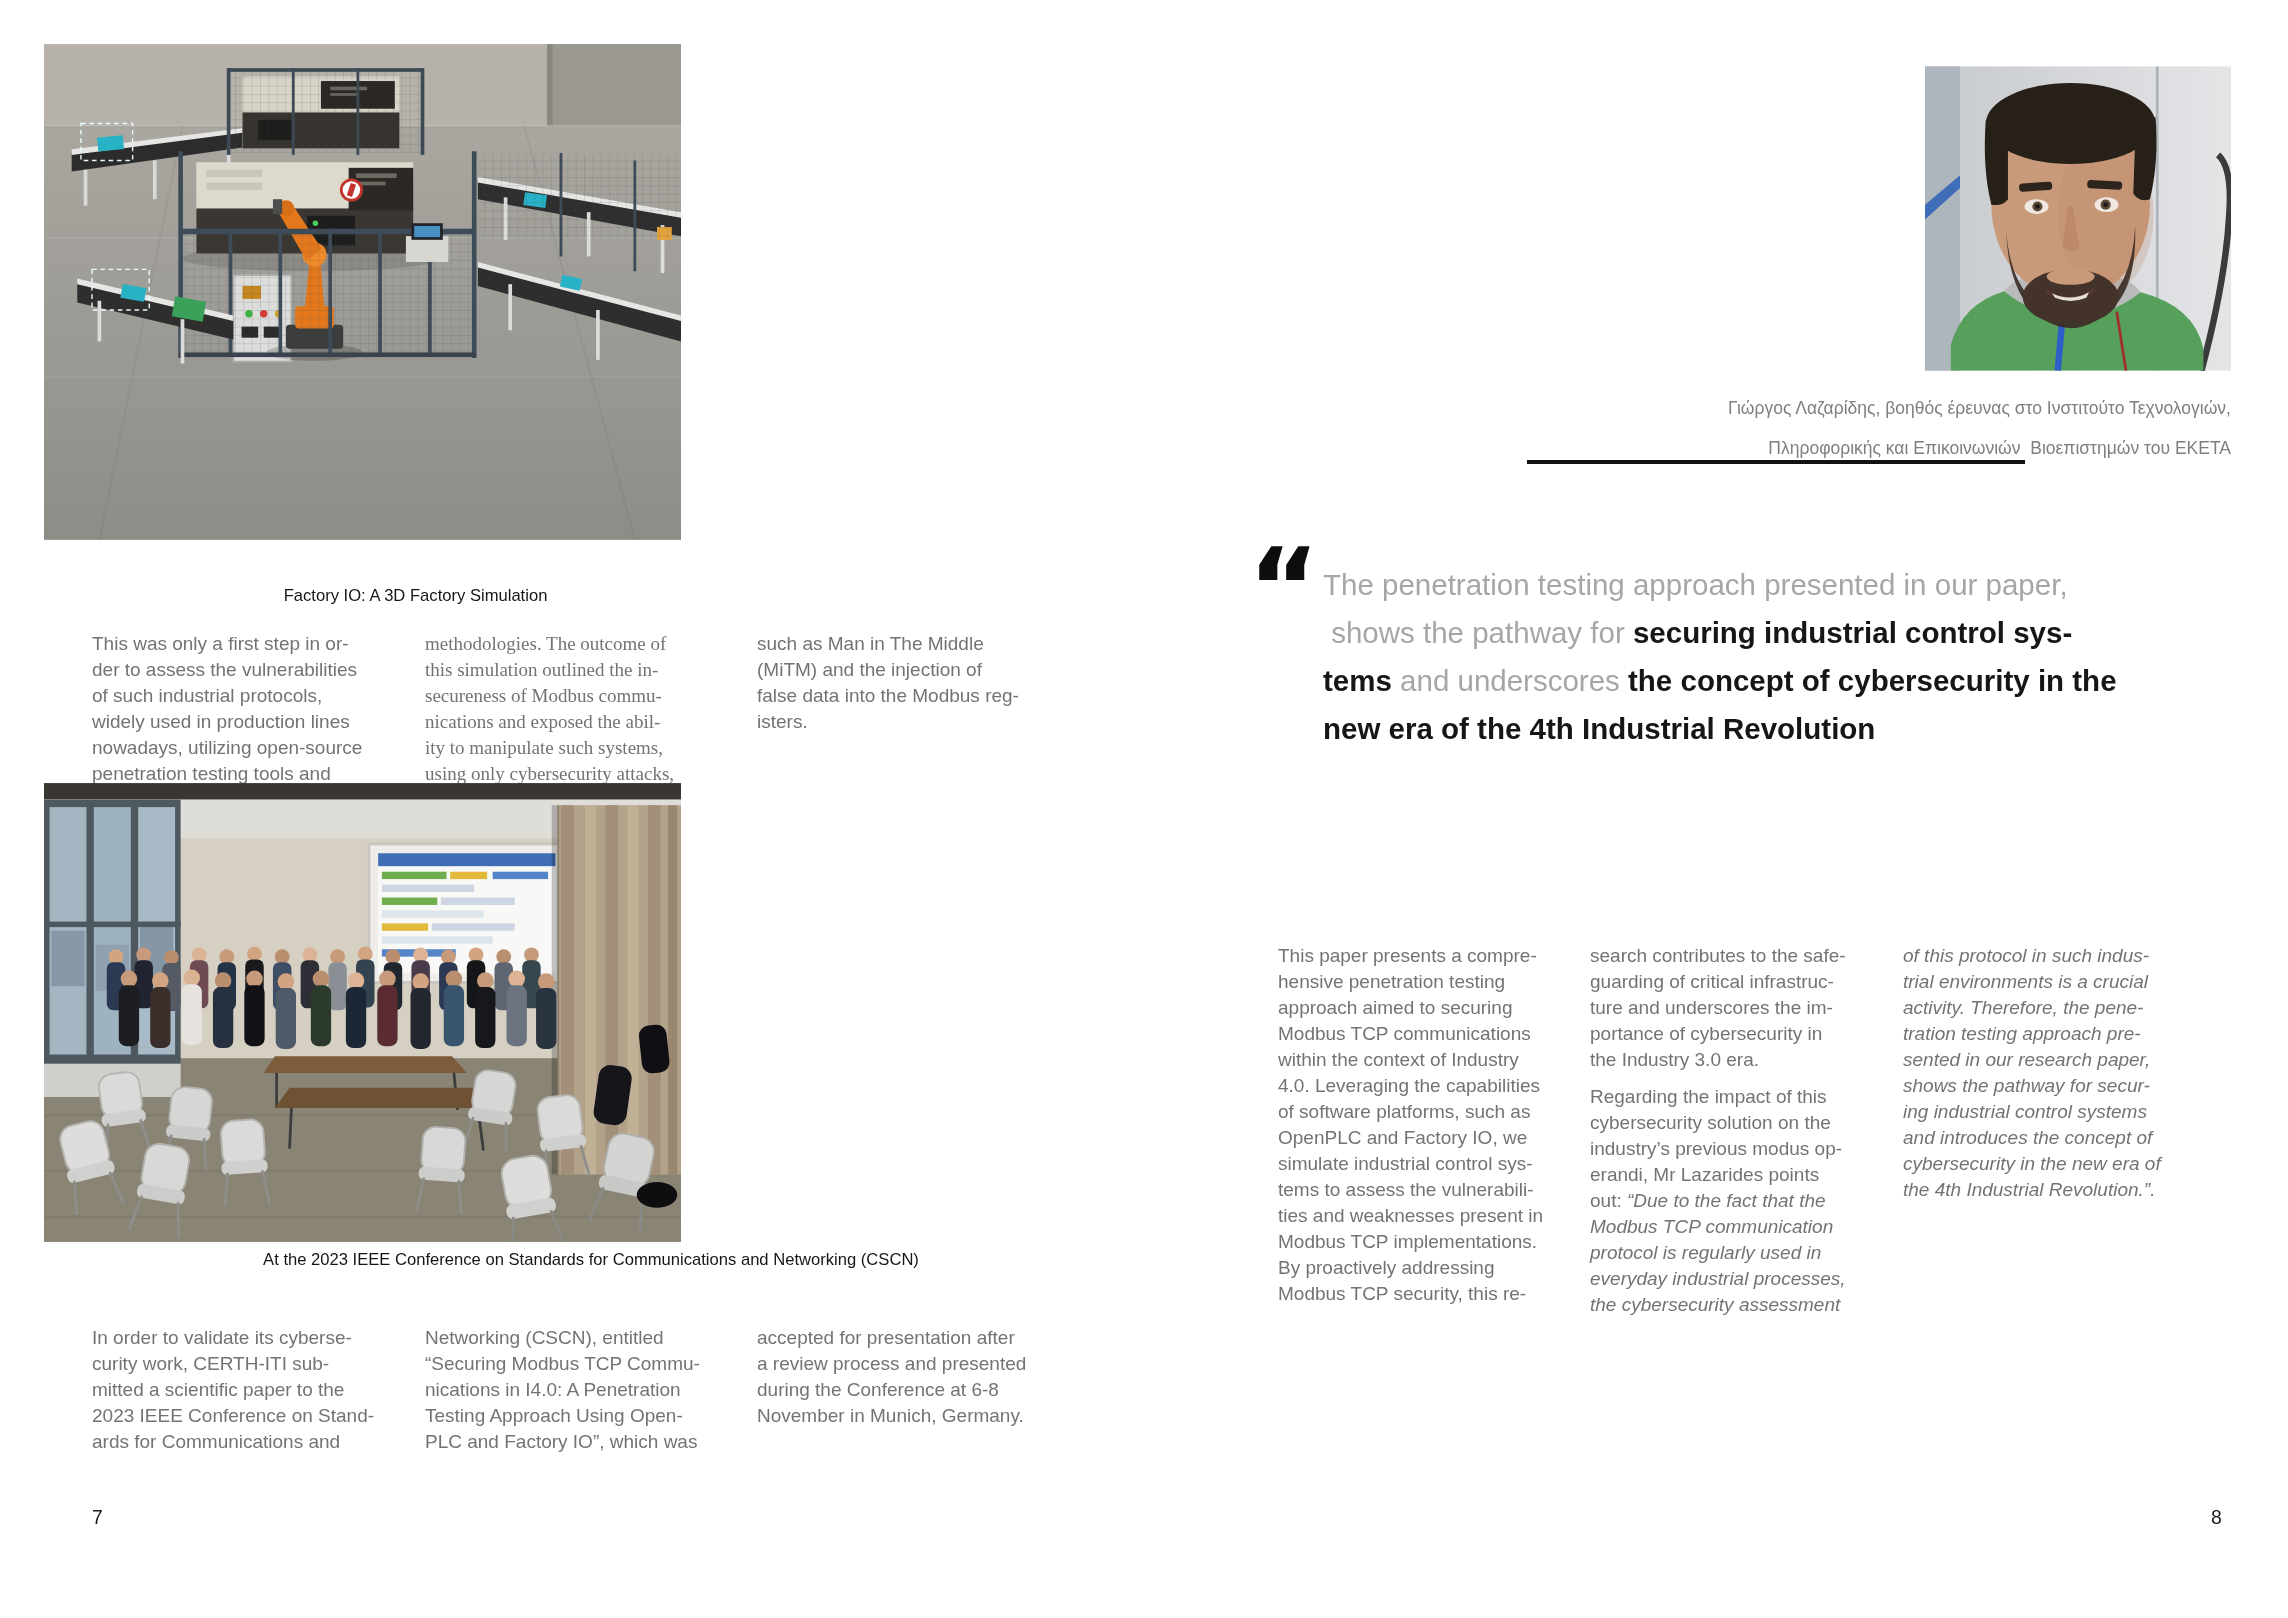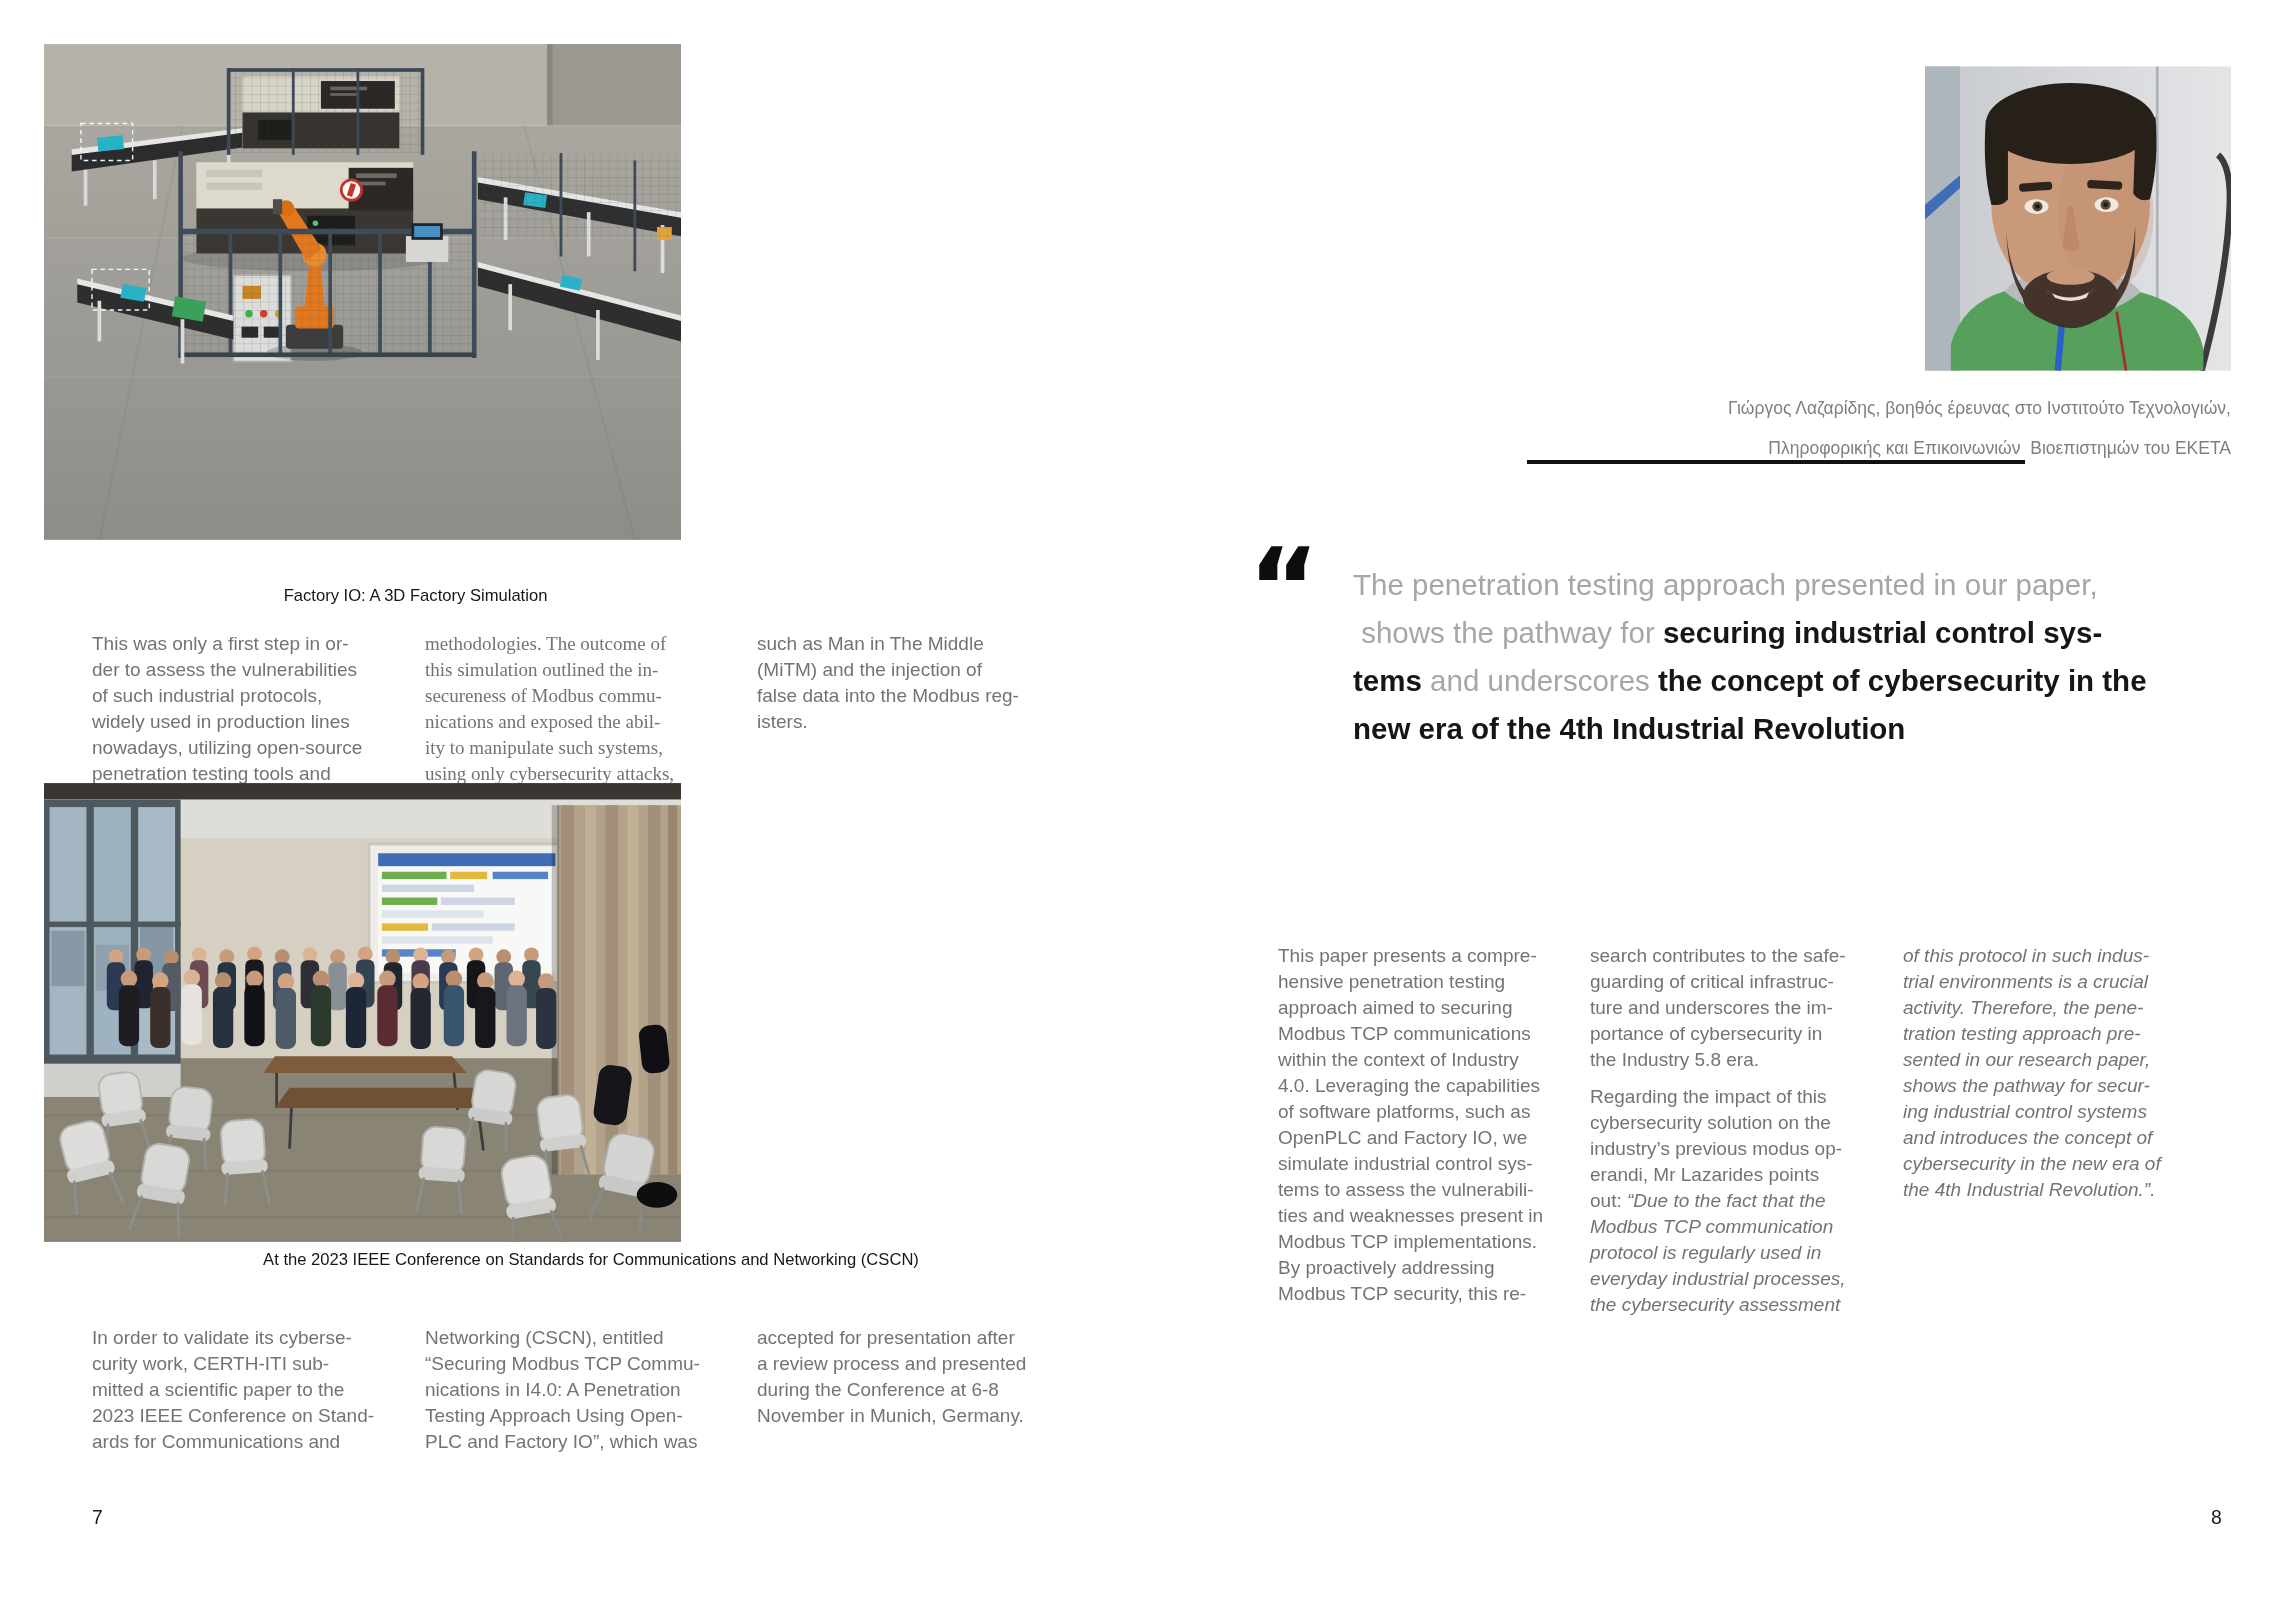--- a/index.html
+++ b/index.html
@@ -468,21 +468,21 @@
       <ellipse cx="158" cy="228" rx="26" ry="9" fill="#c99a7a"></ellipse>
     </svg>
   </div>
 
   <div class="abs greek-caption" style="left:1421px;top:388px;width:810px;">Γιώργος Λαζαρίδης, βοηθός έρευνας στο Ινστιτούτο Τεχνολογιών,
 Πληροφορικής και Επικοινωνιών  Βιοεπιστημών του ΕΚΕΤΑ</div>
 
   <div class="abs rule" style="left:1527px;top:460px;width:498px;"></div>
 
   <div class="abs quote-mark" style="left:1248px;top:543px;">“</div>
-  <div class="abs quote-body" style="left:1323px;top:561px;width:932px;margin-left:30px;"><span>The penetration testing approach presented in our paper,
+  <div class="abs quote-body" style="left:1323px;top:561px;width:932px;"><span>The penetration testing approach presented in our paper,
  shows the pathway for </span><span class="q-strong">securing industrial control sys-
 tems </span><span>and underscores </span><span class="q-strong">the concept of cybersecurity in the
 new era of the 4th Industrial Revolution</span></div>
 
   <div class="abs body-text" style="left:1278px;top:943px;width:305px;">This paper presents a compre-
 hensive penetration testing
 approach aimed to securing
 Modbus TCP communications
 within the context of Industry
 4.0. Leveraging the capabilities
@@ -493,21 +493,21 @@
 ties and weaknesses present in
 Modbus TCP implementations.
 By proactively addressing
 Modbus TCP security, this re-</div>
 
   <div class="abs" style="left:1590px;top:943px;width:305px;">
     <div class="body-text" style="margin-bottom:11px;">search contributes to the safe-
 guarding of critical infrastruc-
 ture and underscores the im-
 portance of cybersecurity in
-the Industry 5.8 era.</div>
+the Industry 3.0 era.</div>
     <div class="body-text"><span>Regarding the impact of this
 cybersecurity solution on the
 industry’s previous modus op-
 erandi, Mr Lazarides points
 out: </span><span class="italic">“Due to the fact that the
 Modbus TCP communication
 protocol is regularly used in
 everyday industrial processes,
 the cybersecurity assessment</span></div>
   </div>

